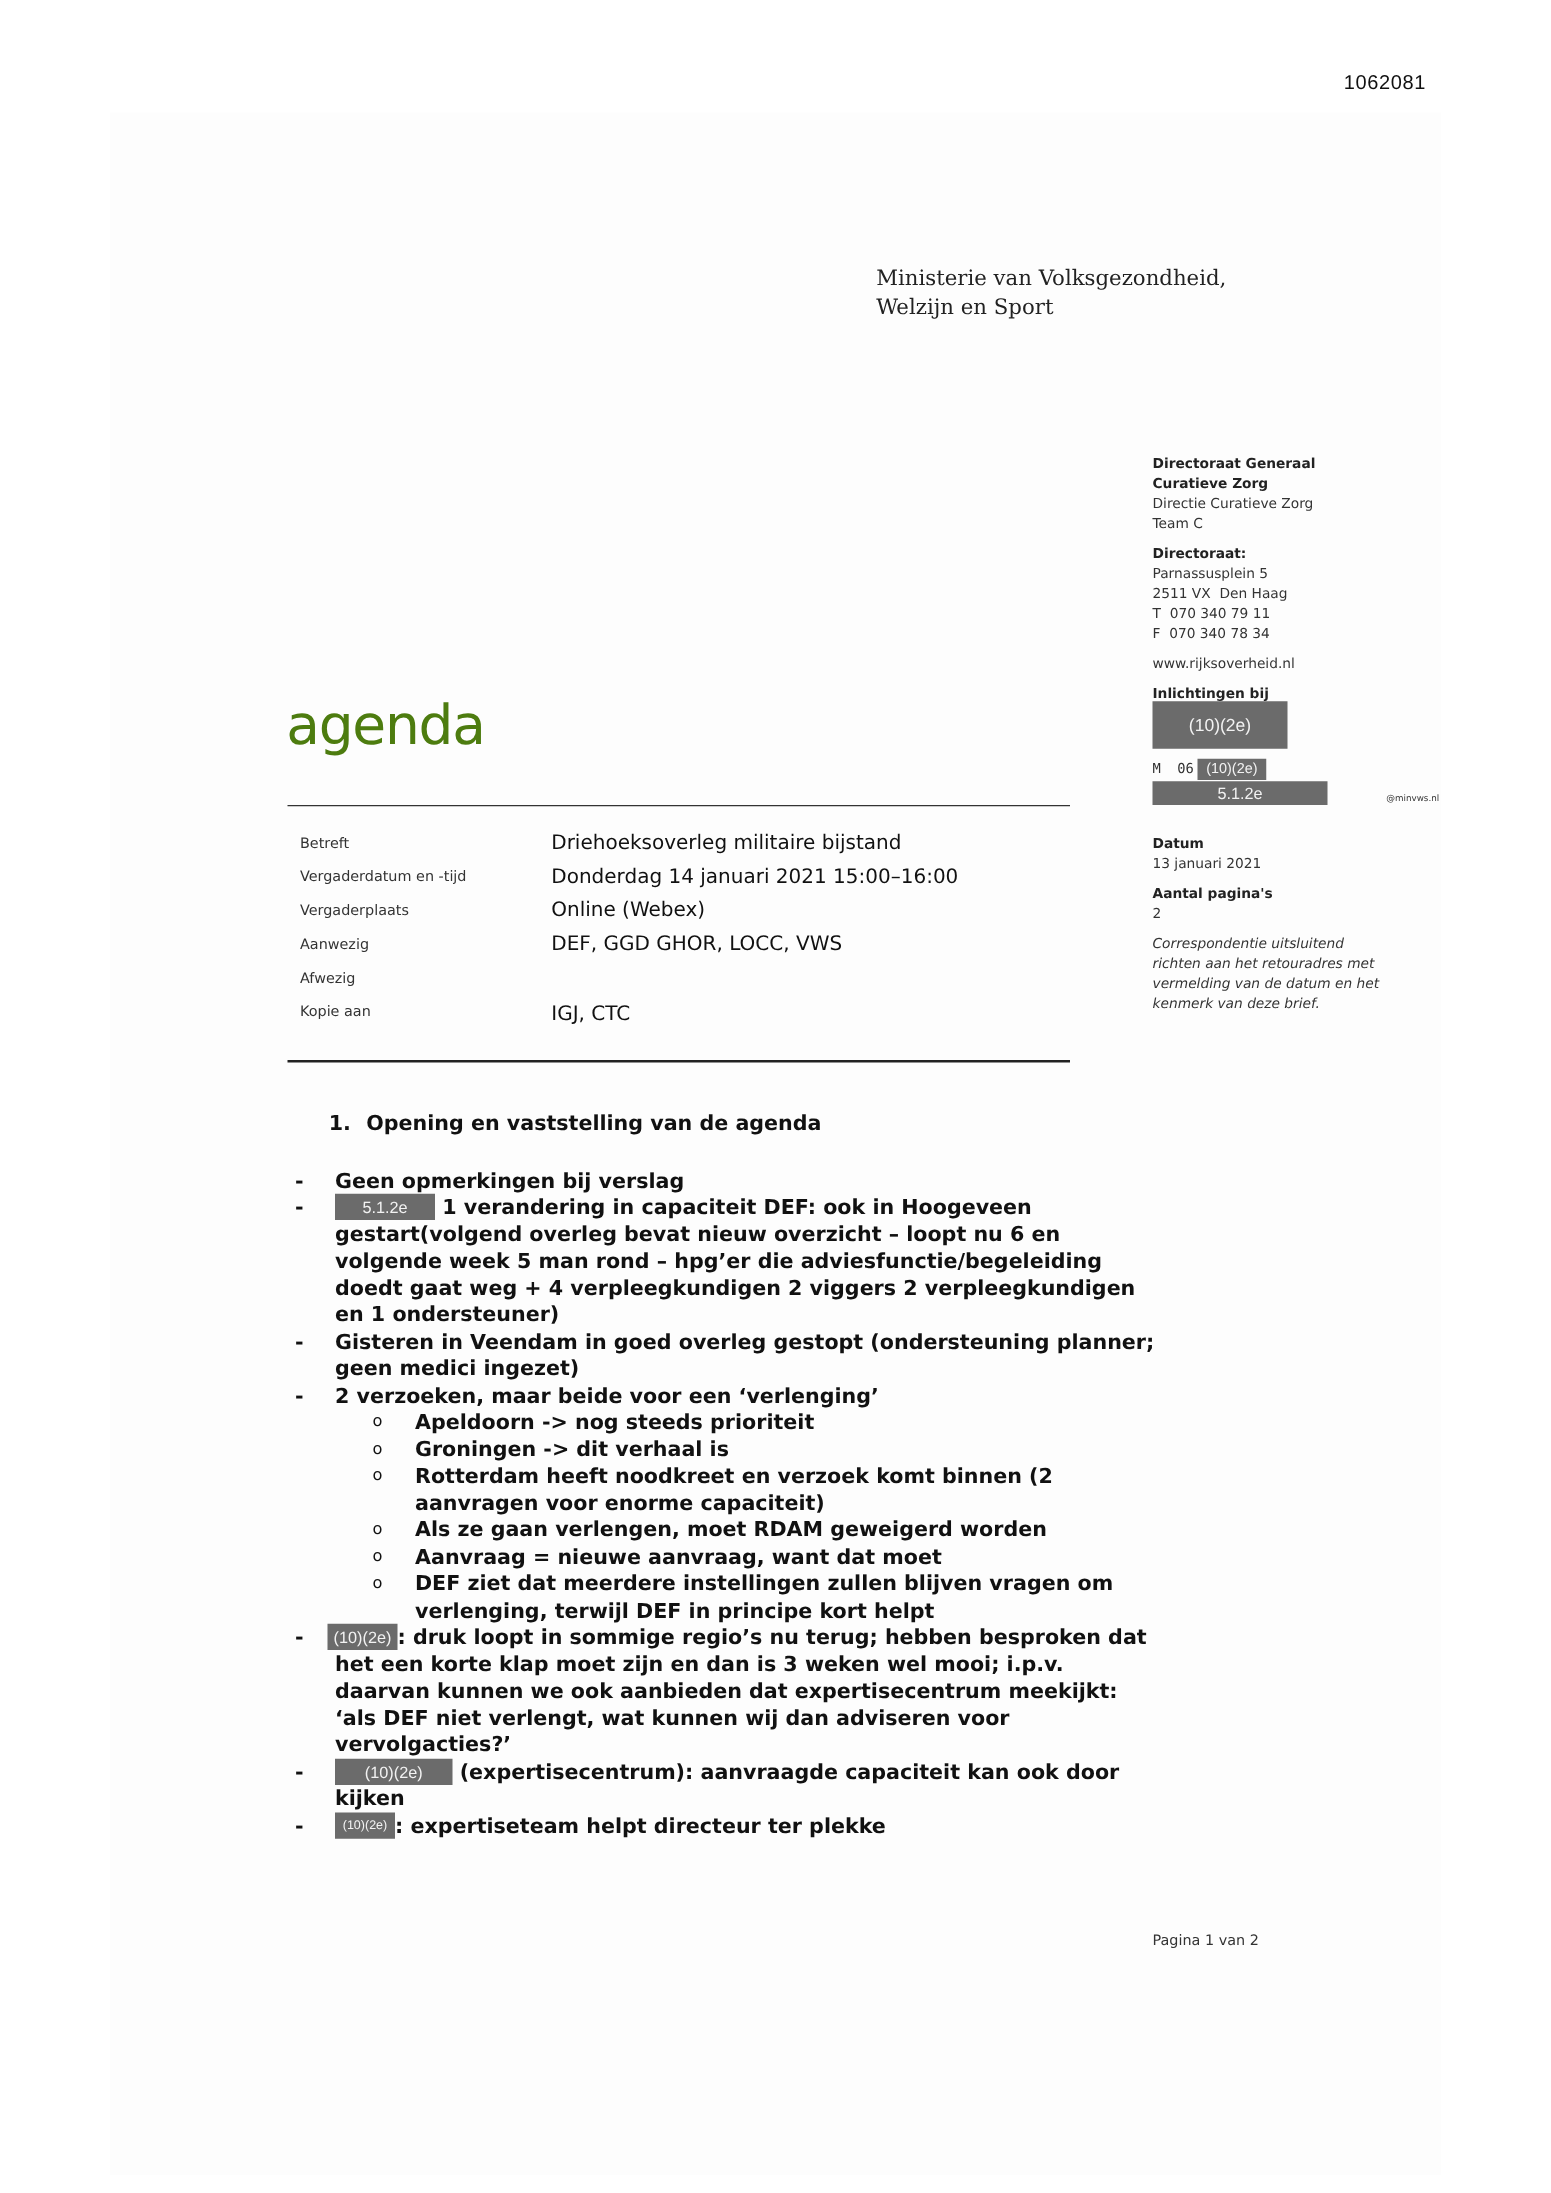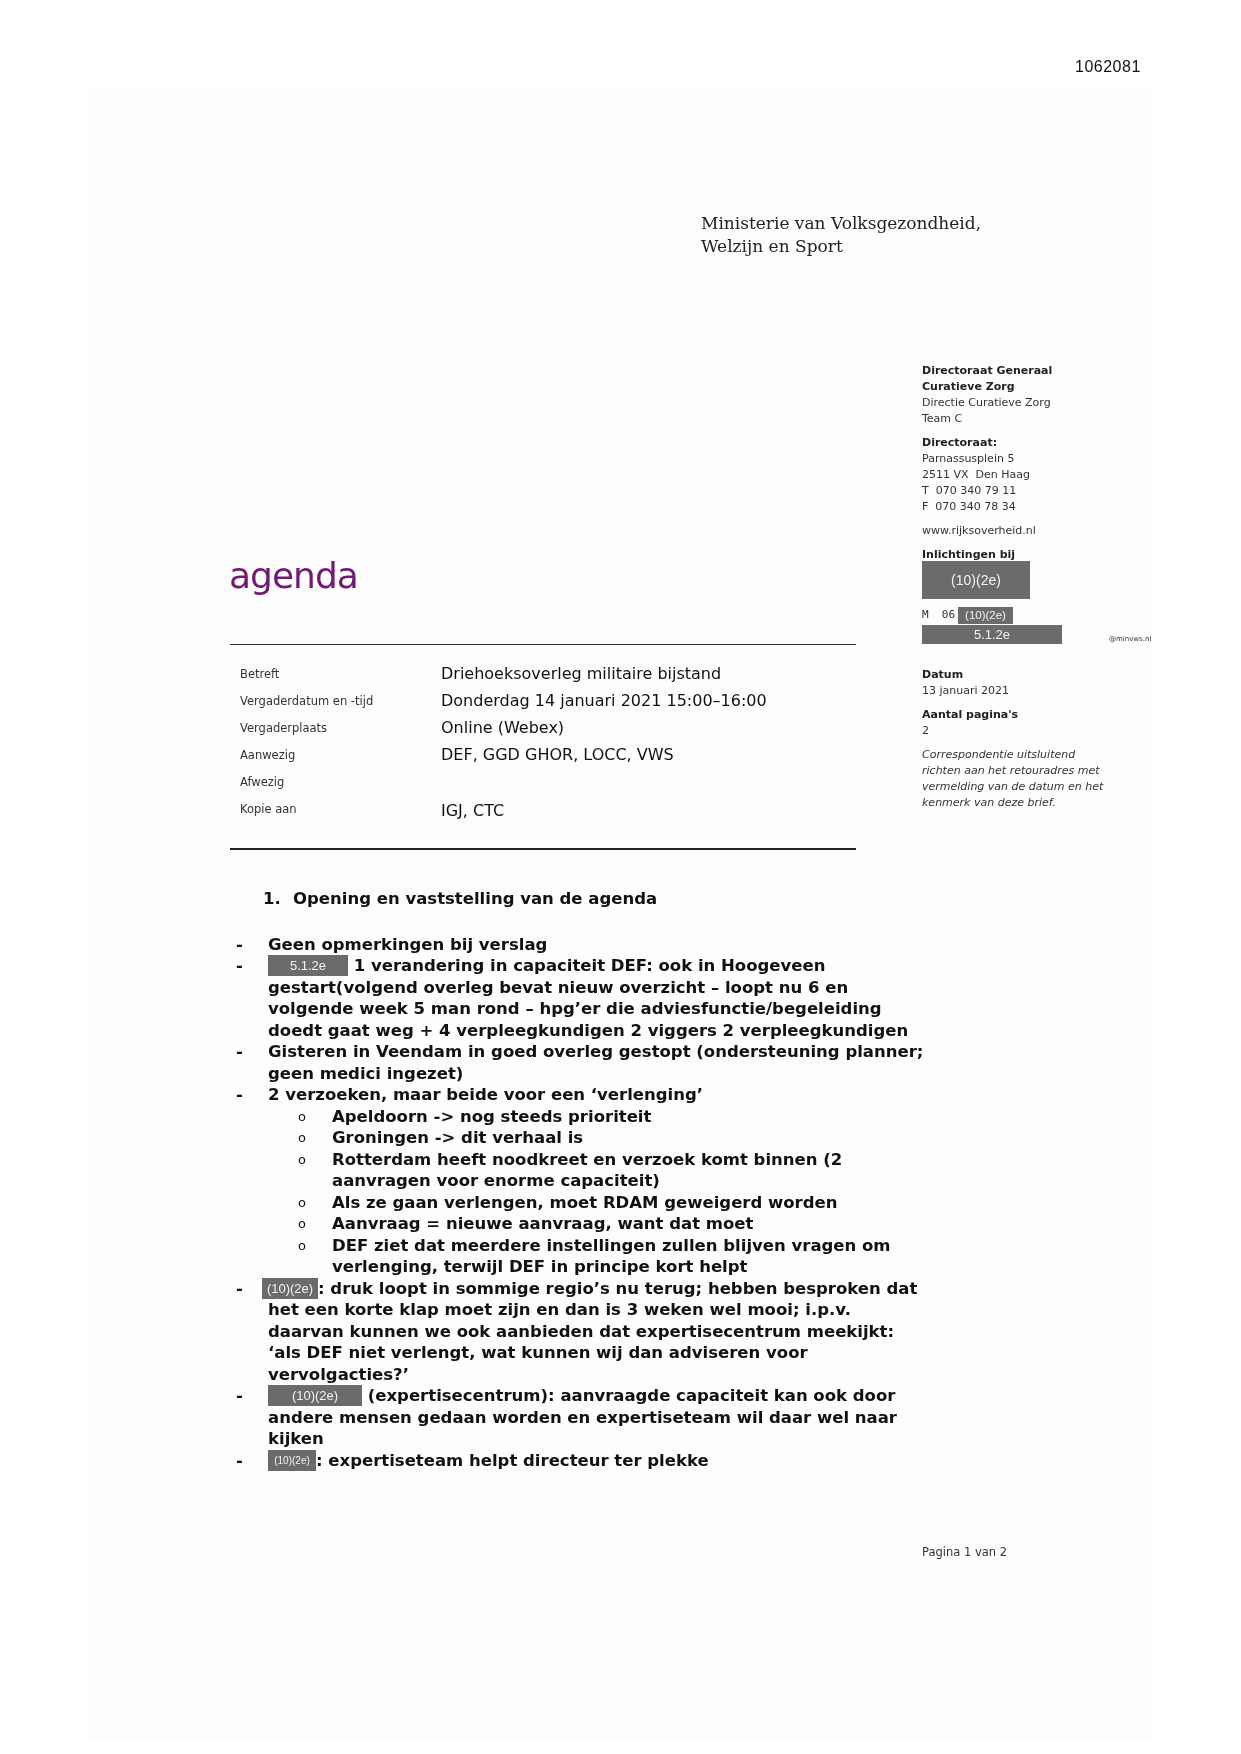--- a/index.html
+++ b/index.html
@@ -6,21 +6,21 @@
   body { width:1241px; height:1754px; position:relative; overflow:hidden; font-family:"DejaVu Sans", sans-serif; color:#111; }
   .page-inner { position:absolute; left:88px; top:90px; width:1065px; height:1650px; background:#fdfdfd; }
   .doc-id { position:absolute; left:1075px; top:58px; font-family:"Liberation Sans", sans-serif; font-size:16px; color:#111; letter-spacing:0.5px; }
   .ministry { position:absolute; left:701px; top:212px; font-family:"DejaVu Serif", serif; font-size:17px; line-height:23px; color:#222; }
   .ministry div { white-space:nowrap; }
   .sidebar { position:absolute; left:922px; top:363px; width:210px; font-size:11px; line-height:16px; color:#333; }
   .sidebar .b { font-weight:bold; color:#222; }
   .sidebar .gap { height:8px; }
   .sidebar .it { font-style:italic; }
   .redact { background:#6b6b6b; color:#f2f2f2; font-family:"Liberation Sans", sans-serif; display:inline-block; text-align:center; }
-  .title { position:absolute; left:229px; top:555px; font-family:"DejaVu Sans", sans-serif; font-size:36px; color:#701a75; letter-spacing:-1px; }
+  .title { position:absolute; left:229px; top:555px; font-family:"DejaVu Sans", sans-serif; font-size:44px; color:#4d7c0f; letter-spacing:-1px; }
   .rule { position:absolute; left:230px; width:626px; height:1px; background:#333; }
   .meta { position:absolute; left:240px; top:664px; }
   .meta-row { position:relative; height:27px; }
   .meta-label { position:absolute; left:0; top:3px; font-size:11.5px; color:#333; white-space:nowrap; }
   .meta-value { position:absolute; left:201px; top:0; font-size:16px; color:#111; white-space:nowrap; }
   .body { position:absolute; left:236px; top:888px; width:700px; font-family:"DejaVu Sans", sans-serif; font-weight:bold; font-size:16.5px; line-height:21.5px; color:#111; }
   .h1 { margin-left:27px; margin-bottom:24px; }
   .h1 .num { display:inline-block; width:30px; }
   .li { position:relative; padding-left:32px; }
   .li .dash { position:absolute; left:0; top:0; }
@@ -122,20 +122,21 @@
     <span class="dash">-</span>
     <div>Geen opmerkingen bij verslag</div>
   </div>
 
   <div class="li">
     <span class="dash">-</span>
     <div style="white-space:nowrap;"><span class="redact" style="width:80px;height:21px;line-height:21px;font-size:13px;font-weight:normal;vertical-align:top;">5.1.2e</span><span style="white-space:pre;"> 1 verandering in capaciteit DEF: ook in Hoogeveen</span></div>
     <div>gestart(volgend overleg bevat nieuw overzicht – loopt nu 6 en</div>
     <div>volgende week 5 man rond – hpg’er die adviesfunctie/begeleiding</div>
     <div>doedt gaat weg + 4 verpleegkundigen 2 viggers 2 verpleegkundigen</div>
+    <div>en 1 ondersteuner)</div>
   </div>
 
   <div class="li">
     <span class="dash">-</span>
     <div>Gisteren in Veendam in goed overleg gestopt (ondersteuning planner;</div>
     <div>geen medici ingezet)</div>
   </div>
 
   <div class="li">
     <span class="dash">-</span>
@@ -174,21 +175,20 @@
     <div style="white-space:nowrap;margin-left:-6px;"><span class="redact" style="width:56px;height:21px;line-height:21px;font-size:13px;font-weight:normal;vertical-align:top;">(10)(2e)</span><span style="white-space:pre;">: druk loopt in sommige regio’s nu terug; hebben besproken dat</span></div>
     <div>het een korte klap moet zijn en dan is 3 weken wel mooi; i.p.v.</div>
     <div>daarvan kunnen we ook aanbieden dat expertisecentrum meekijkt:</div>
     <div>‘als DEF niet verlengt, wat kunnen wij dan adviseren voor</div>
     <div>vervolgacties?’</div>
   </div>
 
   <div class="li">
     <span class="dash">-</span>
     <div style="white-space:nowrap;"><span class="redact" style="width:94px;height:21px;line-height:21px;font-size:13px;font-weight:normal;vertical-align:top;">(10)(2e)</span><span style="white-space:pre;"> (expertisecentrum): aanvraagde capaciteit kan ook door</span></div>
-    <div>andere mensen gedaan worden en expertiseteam wil daar wel naar</div>
     <div>kijken</div>
   </div>
 
   <div class="li">
     <span class="dash">-</span>
     <div style="white-space:nowrap;"><span class="redact" style="width:48px;height:21px;line-height:21px;font-size:10px;font-weight:normal;vertical-align:top;">(10)(2e)</span><span style="white-space:pre;">: expertiseteam helpt directeur ter plekke</span></div>
   </div>
 </div>
 
 <div class="pg">Pagina 1 van 2</div>

